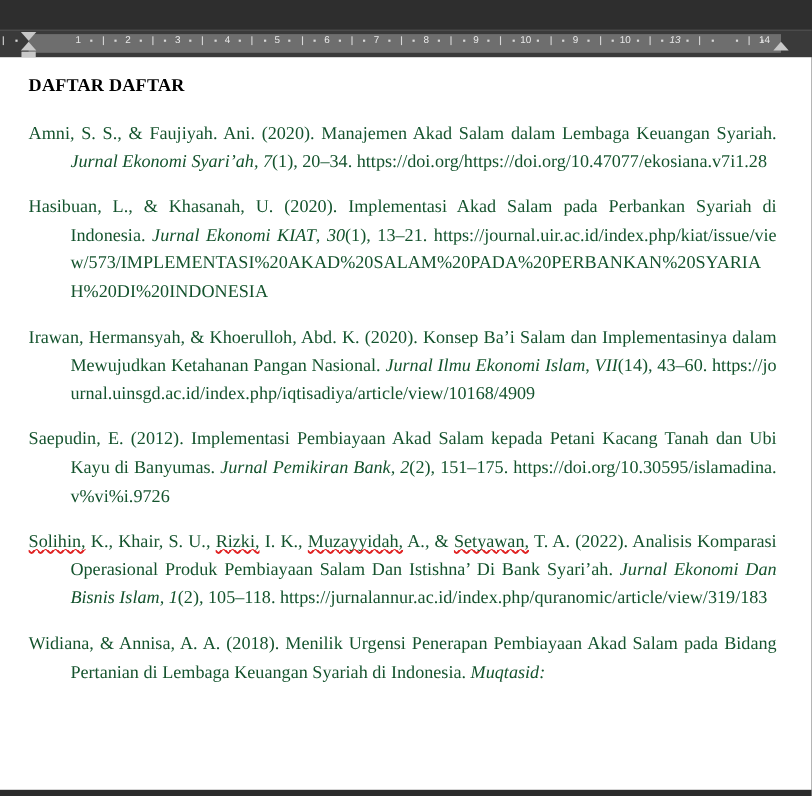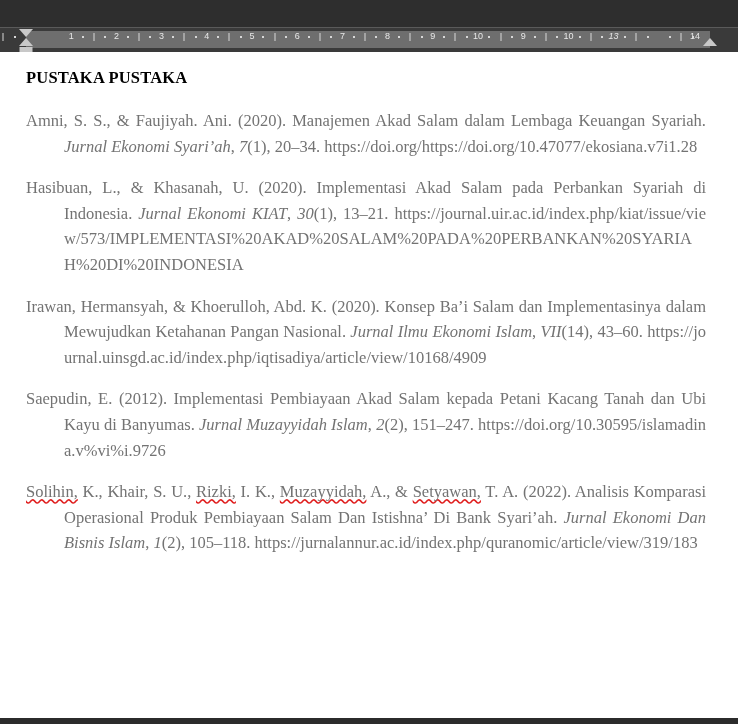--- a/index.html
+++ b/index.html
@@ -109,21 +109,21 @@
   #doc-title {
     font-weight: bold;
     font-size: 16.5px;
     letter-spacing: 0.2px;
     margin: 0 0 20px 0;
     color: #000;
   }
   .reference {
     font-size: 16.5px;
     line-height: 25.6px;
-    color: #737373;
+    color: #14532d;
     text-align: justify;
     text-justify: inter-word;
     margin: 12px 0 16px 0;
     padding-left: 38px;
     text-indent: -38px;
     word-break: break-word;
   }
   .reference:last-child { margin-bottom: 0; }
   .ital { font-style: italic; }
   .sp {
@@ -210,23 +210,24 @@
       <div class="ruler-dot" style="left: 692.7px;"></div>
     </div>
   <div class="indent-marker marker-top" style="left:26px;"></div>
   <div class="indent-marker marker-bottom" style="left:26px;"></div>
   <div class="marker-box" style="left:26px;"></div>
   <div class="indent-marker marker-right" style="left:710px;"></div>
 </div>
 
 <div id="page">
   <div id="page-inner">
-    <h1 id="doc-title">PUSTAKA PUSTAKA</h1>
+    <h1 id="doc-title">DAFTAR DAFTAR</h1>
     <div id="ref-list">
         <p class="reference"><span>Amni, S. S., &amp; Faujiyah. Ani. (2020). Manajemen Akad Salam dalam Lembaga Keuangan Syariah. </span><span class="ital">Jurnal Ekonomi Syari’ah</span><span>, </span><span class="ital">7</span><span>(1), 20–34. </span><span class="url">https://doi.org/https://doi.org/10.47077/ekosiana.v7i1.28</span></p>
         <p class="reference"><span>Hasibuan, L., &amp; Khasanah, U. (2020). Implementasi Akad Salam pada Perbankan Syariah di Indonesia. </span><span class="ital">Jurnal Ekonomi KIAT</span><span>, </span><span class="ital">30</span><span>(1), 13–21. </span><span class="url">https://journal.uir.ac.id/index.php/kiat/issue/view/573/IMPLEMENTASI%20AKAD%20SALAM%20PADA%20PERBANKAN%20SYARIAH%20DI%20INDONESIA</span></p>
         <p class="reference"><span>Irawan, Hermansyah, &amp; Khoerulloh, Abd. K. (2020). Konsep Ba’i Salam dan Implementasinya dalam Mewujudkan Ketahanan Pangan Nasional. </span><span class="ital">Jurnal Ilmu Ekonomi Islam</span><span>, </span><span class="ital">VII</span><span>(14), 43–60. </span><span class="url">https://journal.uinsgd.ac.id/index.php/iqtisadiya/article/view/10168/4909</span></p>
-        <p class="reference"><span>Saepudin, E. (2012). Implementasi Pembiayaan Akad Salam kepada Petani Kacang Tanah dan Ubi Kayu di Banyumas. </span><span class="ital">Jurnal Muzayyidah Islam</span><span>, </span><span class="ital">2</span><span>(2), 151–247. </span><span class="url">https://doi.org/10.30595/islamadina.v%vi%i.9726</span></p>
+        <p class="reference"><span>Saepudin, E. (2012). Implementasi Pembiayaan Akad Salam kepada Petani Kacang Tanah dan Ubi Kayu di Banyumas. </span><span class="ital">Jurnal Pemikiran Bank</span><span>, </span><span class="ital">2</span><span>(2), 151–175. </span><span class="url">https://doi.org/10.30595/islamadina.v%vi%i.9726</span></p>
         <p class="reference"><span class="sp">Solihin,</span><span> K., Khair, S. U., </span><span class="sp">Rizki,</span><span> I. K., </span><span class="sp">Muzayyidah,</span><span> A., &amp; </span><span class="sp">Setyawan,</span><span> T. A. (2022). Analisis Komparasi Operasional Produk Pembiayaan Salam Dan Istishna’ Di Bank Syari’ah. </span><span class="ital">Jurnal Ekonomi Dan Bisnis Islam</span><span>, </span><span class="ital">1</span><span>(2), 105–118. </span><span class="url">https://jurnalannur.ac.id/index.php/quranomic/article/view/319/183</span></p>
+        <p class="reference"><span>Widiana, &amp; Annisa, A. A. (2018). Menilik Urgensi Penerapan Pembiayaan Akad Salam pada Bidang Pertanian di Lembaga Keuangan Syariah di Indonesia. </span><span class="ital">Muqtasid:</span></p>
       </div>
   </div>
   <div id="bottom-fade"></div>
 </div>
 
 </body></html>

